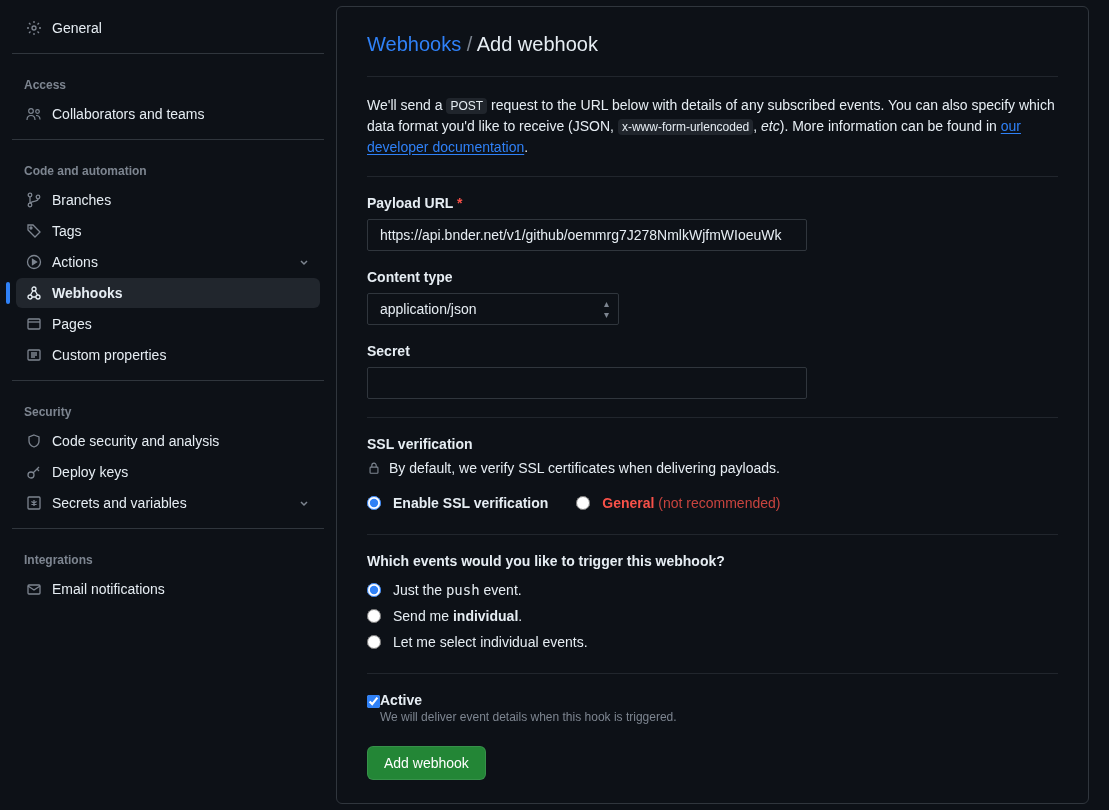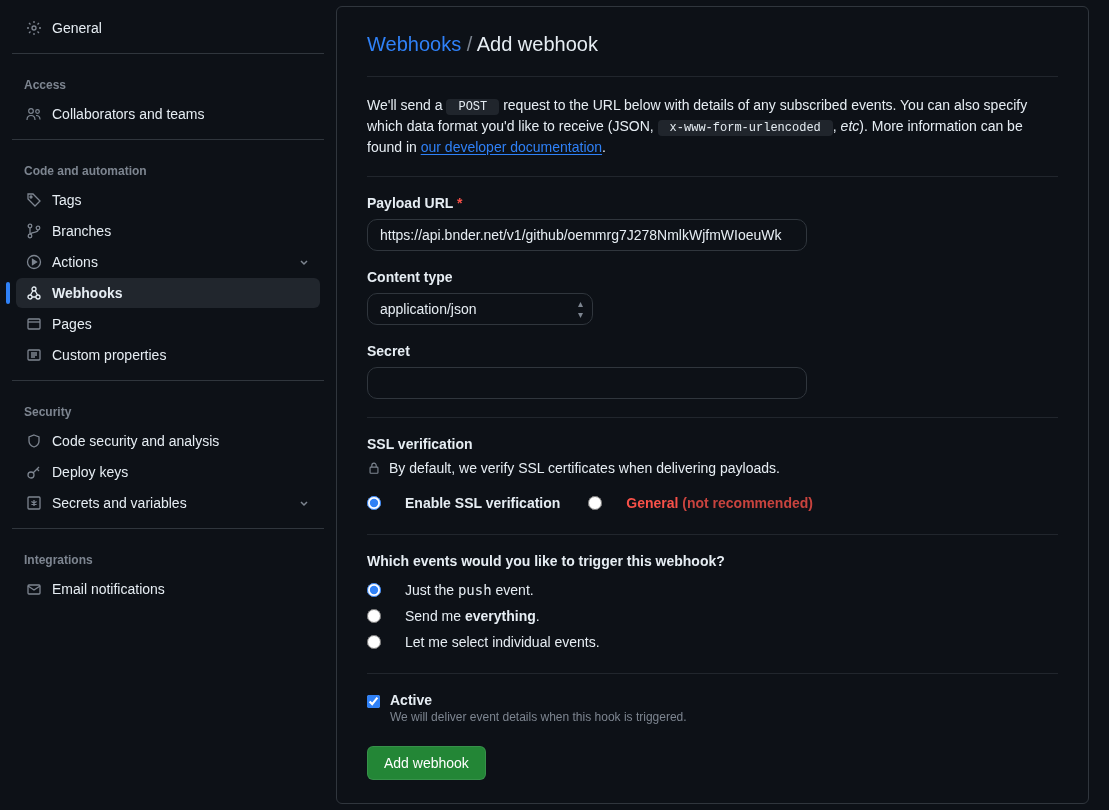--- a/index.html
+++ b/index.html
@@ -69,71 +69,71 @@
   margin-bottom: 20px;
 }
 .breadcrumb a { color: #2f81f7; text-decoration: none; }
 .breadcrumb .sep { color: #7d8590; }
 .breadcrumb .current { color: #e6edf3; }
 
 .hr { border-top: 1px solid #21262d; margin: 18px 0; }
 
 .desc { line-height: 1.5; margin-bottom: 4px; }
 .desc code {
-  font-family: Liberation Mono, monospace;
+  font-family: Liberation Sans, sans-serif;
   font-size: 12px;
   background: rgba(110,118,129,0.2);
-  padding: 1px 12px;
+  padding: 1px 4px;
   border-radius: 4px;
 }
 .doclink { color: #2f81f7; text-decoration: underline; text-underline-offset: 2px; }
 
 .form-label { font-weight: 600; margin: 18px 0 8px; display: block; }
 .required { color: #f85149; }
 
 .text-input, .select-box, .secret-input {
   background: #0d1117;
   border: 1px solid #30363d;
-  border-radius: 10px;
+  border-radius: 2px;
   color: #e6edf3;
   padding: 7px 12px;
   font-size: 14px;
 }
 .text-input { width: 440px; }
 .secret-input { width: 440px; height: 32px; }
 .select-wrap {
   position: relative;
-  width: 226px;
+  width: 252px;
 }
 .select-box {
   width: 100%;
   appearance: none;
   padding-right: 30px;
 }
 .select-arrows {
   position: absolute;
   right: 10px;
   top: 50%;
   transform: translateY(-50%);
   color: #7d8590;
   font-size: 10px;
   pointer-events: none;
 }
 
 .section-head { font-weight: 600; margin-bottom: 8px; }
 .ssl-note { display: flex; align-items: center; gap: 8px; color: #e6edf3; margin-bottom: 14px; }
 .ssl-note svg { color: #7d8590; }
 
-.radio-row { display: flex; align-items: center; gap: 24px; padding: 5px 0; }
+.radio-row { display: flex; align-items: center; gap: 12px; padding: 5px 0; }
 .radio-row input[type="radio"] { accent-color: #2f81f7; width: 14px; height: 14px; }
 .radio-row.inline { display: inline-flex; margin-right: 24px; }
 .danger { color: #f85149; }
-.danger-muted { color: #f85149; opacity: 0.8; font-weight: 700; }
-
-.checkbox-row { display: flex; align-items: flex-start; gap: 10px; margin-top: 14px; }
+.danger-muted { color: #f85149; opacity: 0.8; font-weight: 400; }
+
+.checkbox-row { display: flex; align-items: flex-start; margin-top: 14px; }
 .checkbox-row input { margin-top: 3px; accent-color: #2f81f7; }
 .sub-note { color: #7d8590; font-size: 12px; margin-top: 2px; }
 
 .primary-btn {
   background: #238636;
   color: #fff;
   border: 1px solid rgba(240,246,252,0.1);
   border-radius: 6px;
   padding: 8px 16px;
   font-weight: 500;
@@ -164,33 +164,33 @@
         <circle cx="11.5" cy="5.5" r="1.8"></circle>
         <path d="M10 9.5c2 0 4 1 4 4"></path>
       </svg>
     <span class="label">Collaborators and teams</span>
   </div>
   <div class="divider"></div>
 
   <div class="side-header">Code and automation</div>
   <div class="side-item">
     <svg width="16" height="16" viewBox="0 0 16 16" fill="none" stroke="#7d8590" stroke-width="1.3">
-        <path d="M2 2h5l7 7-5 5-7-7V2z"></path>
-        <circle cx="5" cy="5" r="1" fill="#7d8590"></circle>
-      </svg>
-    <span class="label">Tags</span>
-  </div>
-  <div class="side-item">
-    <svg width="16" height="16" viewBox="0 0 16 16" fill="none" stroke="#7d8590" stroke-width="1.3">
         <circle cx="4" cy="3" r="1.8"></circle>
         <circle cx="4" cy="13" r="1.8"></circle>
         <circle cx="12" cy="5" r="1.8"></circle>
         <path d="M4 5v6M12 7c0 3-4 1-8 4"></path>
       </svg>
     <span class="label">Branches</span>
+  </div>
+  <div class="side-item">
+    <svg width="16" height="16" viewBox="0 0 16 16" fill="none" stroke="#7d8590" stroke-width="1.3">
+        <path d="M2 2h5l7 7-5 5-7-7V2z"></path>
+        <circle cx="5" cy="5" r="1" fill="#7d8590"></circle>
+      </svg>
+    <span class="label">Tags</span>
   </div>
   <div class="side-item">
     <svg width="16" height="16" viewBox="0 0 16 16" fill="none" stroke="#7d8590" stroke-width="1.3">
         <circle cx="8" cy="8" r="6.5"></circle>
         <path d="M6.5 5.5v5l4-2.5z" fill="#7d8590"></path>
       </svg>
     <span class="label">Actions</span>
     <svg class="chev" width="12" height="12" viewBox="0 0 12 12" fill="none" stroke="currentColor" stroke-width="1.5">
         <path d="M3 5l3 3 3-3"></path>
       </svg>
@@ -309,21 +309,21 @@
   <div class="hr"></div>
 
   <div class="section-head">Which events would you like to trigger this webhook?</div>
 
   <label class="radio-row">
     <input type="radio" name="ev" checked="" style="">
     <span><span>Just the </span><code>push</code><span> event.</span></span>
   </label>
   <label class="radio-row">
     <input type="radio" name="ev" style="">
-    <span><span>Send me </span><strong>everything</strong><span>.</span></span>
+    <span><span>Send me </span><strong>individual</strong><span>.</span></span>
   </label>
   <label class="radio-row">
     <input type="radio" name="ev" style="">
     <span>Let me select individual events.</span>
   </label>
 
   <div class="hr"></div>
 
   <div class="checkbox-row">
     <input type="checkbox" checked="" style="">

